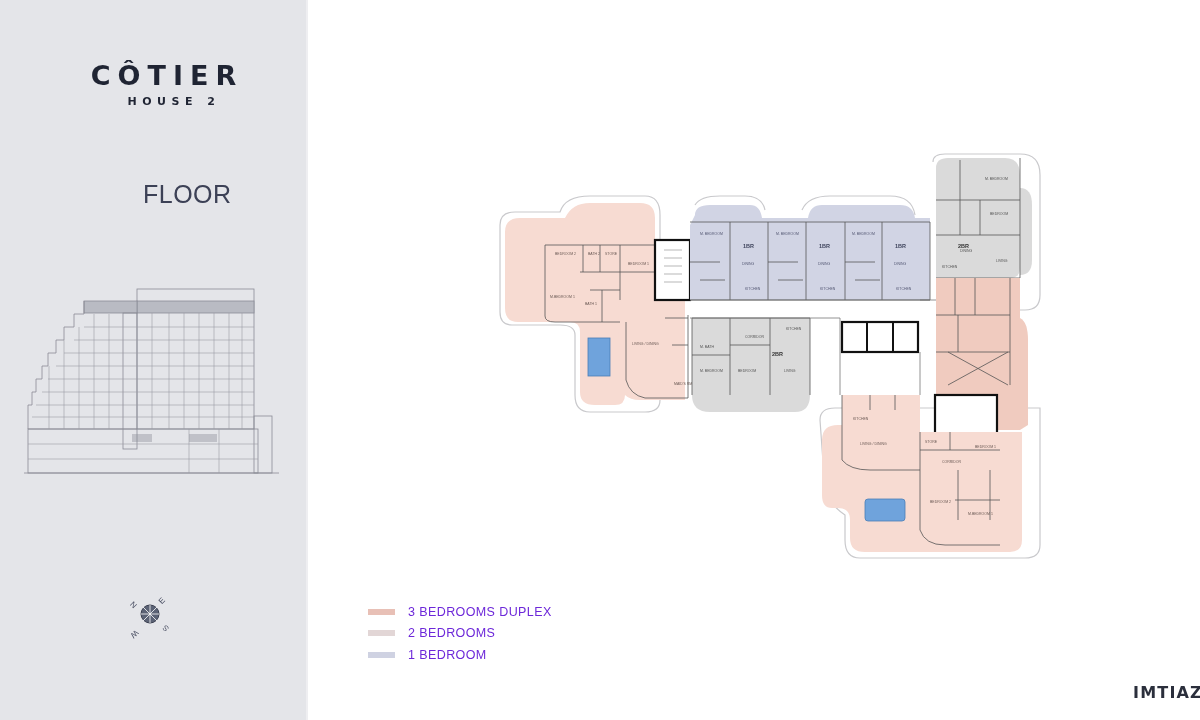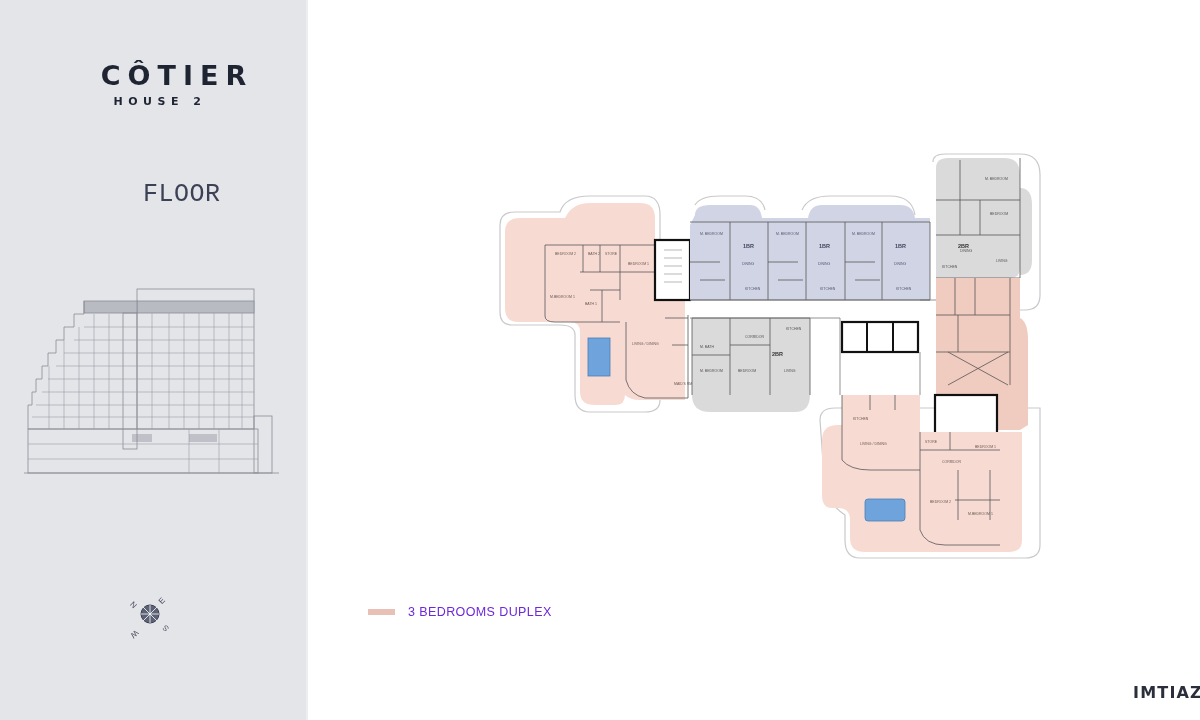--- a/index.html
+++ b/index.html
@@ -1,23 +1,23 @@
 <!DOCTYPE html>
 <html><head>
 <meta charset="utf-8">
 <style>
   html, body { margin:0; padding:0; }
   body { width:1200px; height:720px; position:relative; background:#ffffff; overflow:hidden;
          font-family:"Liberation Sans", sans-serif; }
   .sidebar { position:absolute; left:0; top:0; width:306px; height:720px; background:#e4e5e9; }
   .sidebar-edge { position:absolute; left:306px; top:0; width:2px; height:720px; background:#eeeef1; }
   .brand { position:absolute; left:0; width:306px; text-align:center; color:#1f2433; }
-  .brand-name { top:60px; font-size:27px; letter-spacing:7px; font-weight:bold; font-family:"DejaVu Sans", sans-serif; padding-left:24px; }
-  .brand-sub { top:95px; font-size:11px; letter-spacing:5.5px; font-weight:bold; font-family:"DejaVu Sans", sans-serif; padding-left:7px; }
-  .floor-title { position:absolute; left:143px; top:180px; font-family:Liberation Mono, monospace; font-size:25px; color:#3c4156; letter-spacing:0.5px; }
+  .brand-name { top:60px; font-size:27px; letter-spacing:7px; font-weight:bold; font-family:"DejaVu Sans", sans-serif; padding-left:14px; }
+  .brand-sub { top:95px; font-size:11px; letter-spacing:5.5px; font-weight:bold; font-family:"DejaVu Sans", sans-serif; padding-left:21px; }
+  .floor-title { position:absolute; left:143px; top:180px; font-family:Liberation Sans, sans-serif; font-size:25px; color:#3c4156; letter-spacing:0.5px; }
   .elevation { position:absolute; left:24px; top:284px; }
   .compass { position:absolute; left:120px; top:590px; }
   .legend { position:absolute; left:368px; top:601px; }
   .legend-item { display:flex; align-items:center; height:21.5px; }
   .legend-swatch { width:27px; height:6px; margin-right:13px; }
   .legend-label { font-size:12.5px; color:#6d28d9; letter-spacing:0.4px; }
   .logo { position:absolute; left:1133px; top:683px; font-size:16px; font-weight:bold; color:#2b2f3c; letter-spacing:1.2px; font-family:"DejaVu Sans", sans-serif; }
   .plan { position:absolute; left:490px; top:150px; }
   .plan text { font-family:"Liberation Sans", sans-serif; }
 </style>
@@ -226,15 +226,23 @@
   <g fill="none" stroke="#777" stroke-width="0.8">
     <path d="M690,300 L930,300 M690,318 L840,318 M840,318 L840,395 M920,352 L920,395 M920,300 L936,300"></path>
   </g>
 </svg>
 
 <div class="legend">
   <div class="legend-item">
     <span class="legend-swatch" style="background:#e8c0b6"></span>
     <span class="legend-label">3 BEDROOMS DUPLEX</span>
   </div>
+  <div class="legend-item">
+    <span class="legend-swatch" style="background:#e2d6d6"></span>
+    <span class="legend-label">2 BEDROOMS</span>
+  </div>
+  <div class="legend-item">
+    <span class="legend-swatch" style="background:#cfd2e2"></span>
+    <span class="legend-label">1 BEDROOM</span>
+  </div>
 </div>
 
 <div class="logo">IMTIAZ</div>
 
 </body></html>

